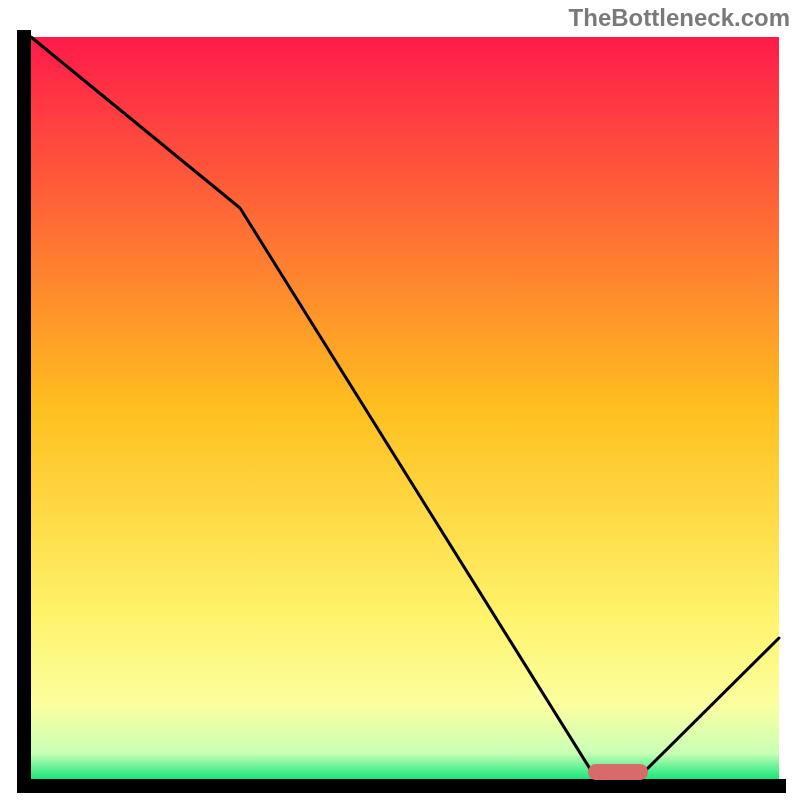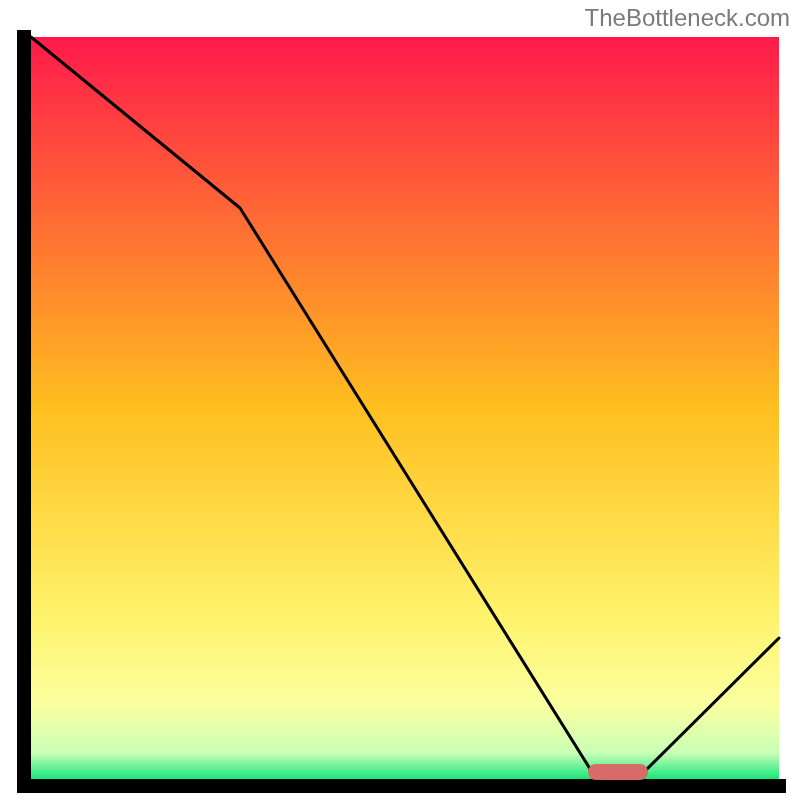--- a/index.html
+++ b/index.html
@@ -13,21 +13,21 @@
   .stage {
     position: relative;
     width: 800px;
     height: 800px;
   }
   .attribution {
     position: absolute;
     top: 4px;
     right: 10px;
     font-size: 24px;
-    font-weight: 400;
+    font-weight: 700;
     color: #7a7a7a;
     user-select: none;
   }
   svg.chart {
     position: absolute;
     left: 0;
     top: 0;
     width: 800px;
     height: 800px;
     display: block;

